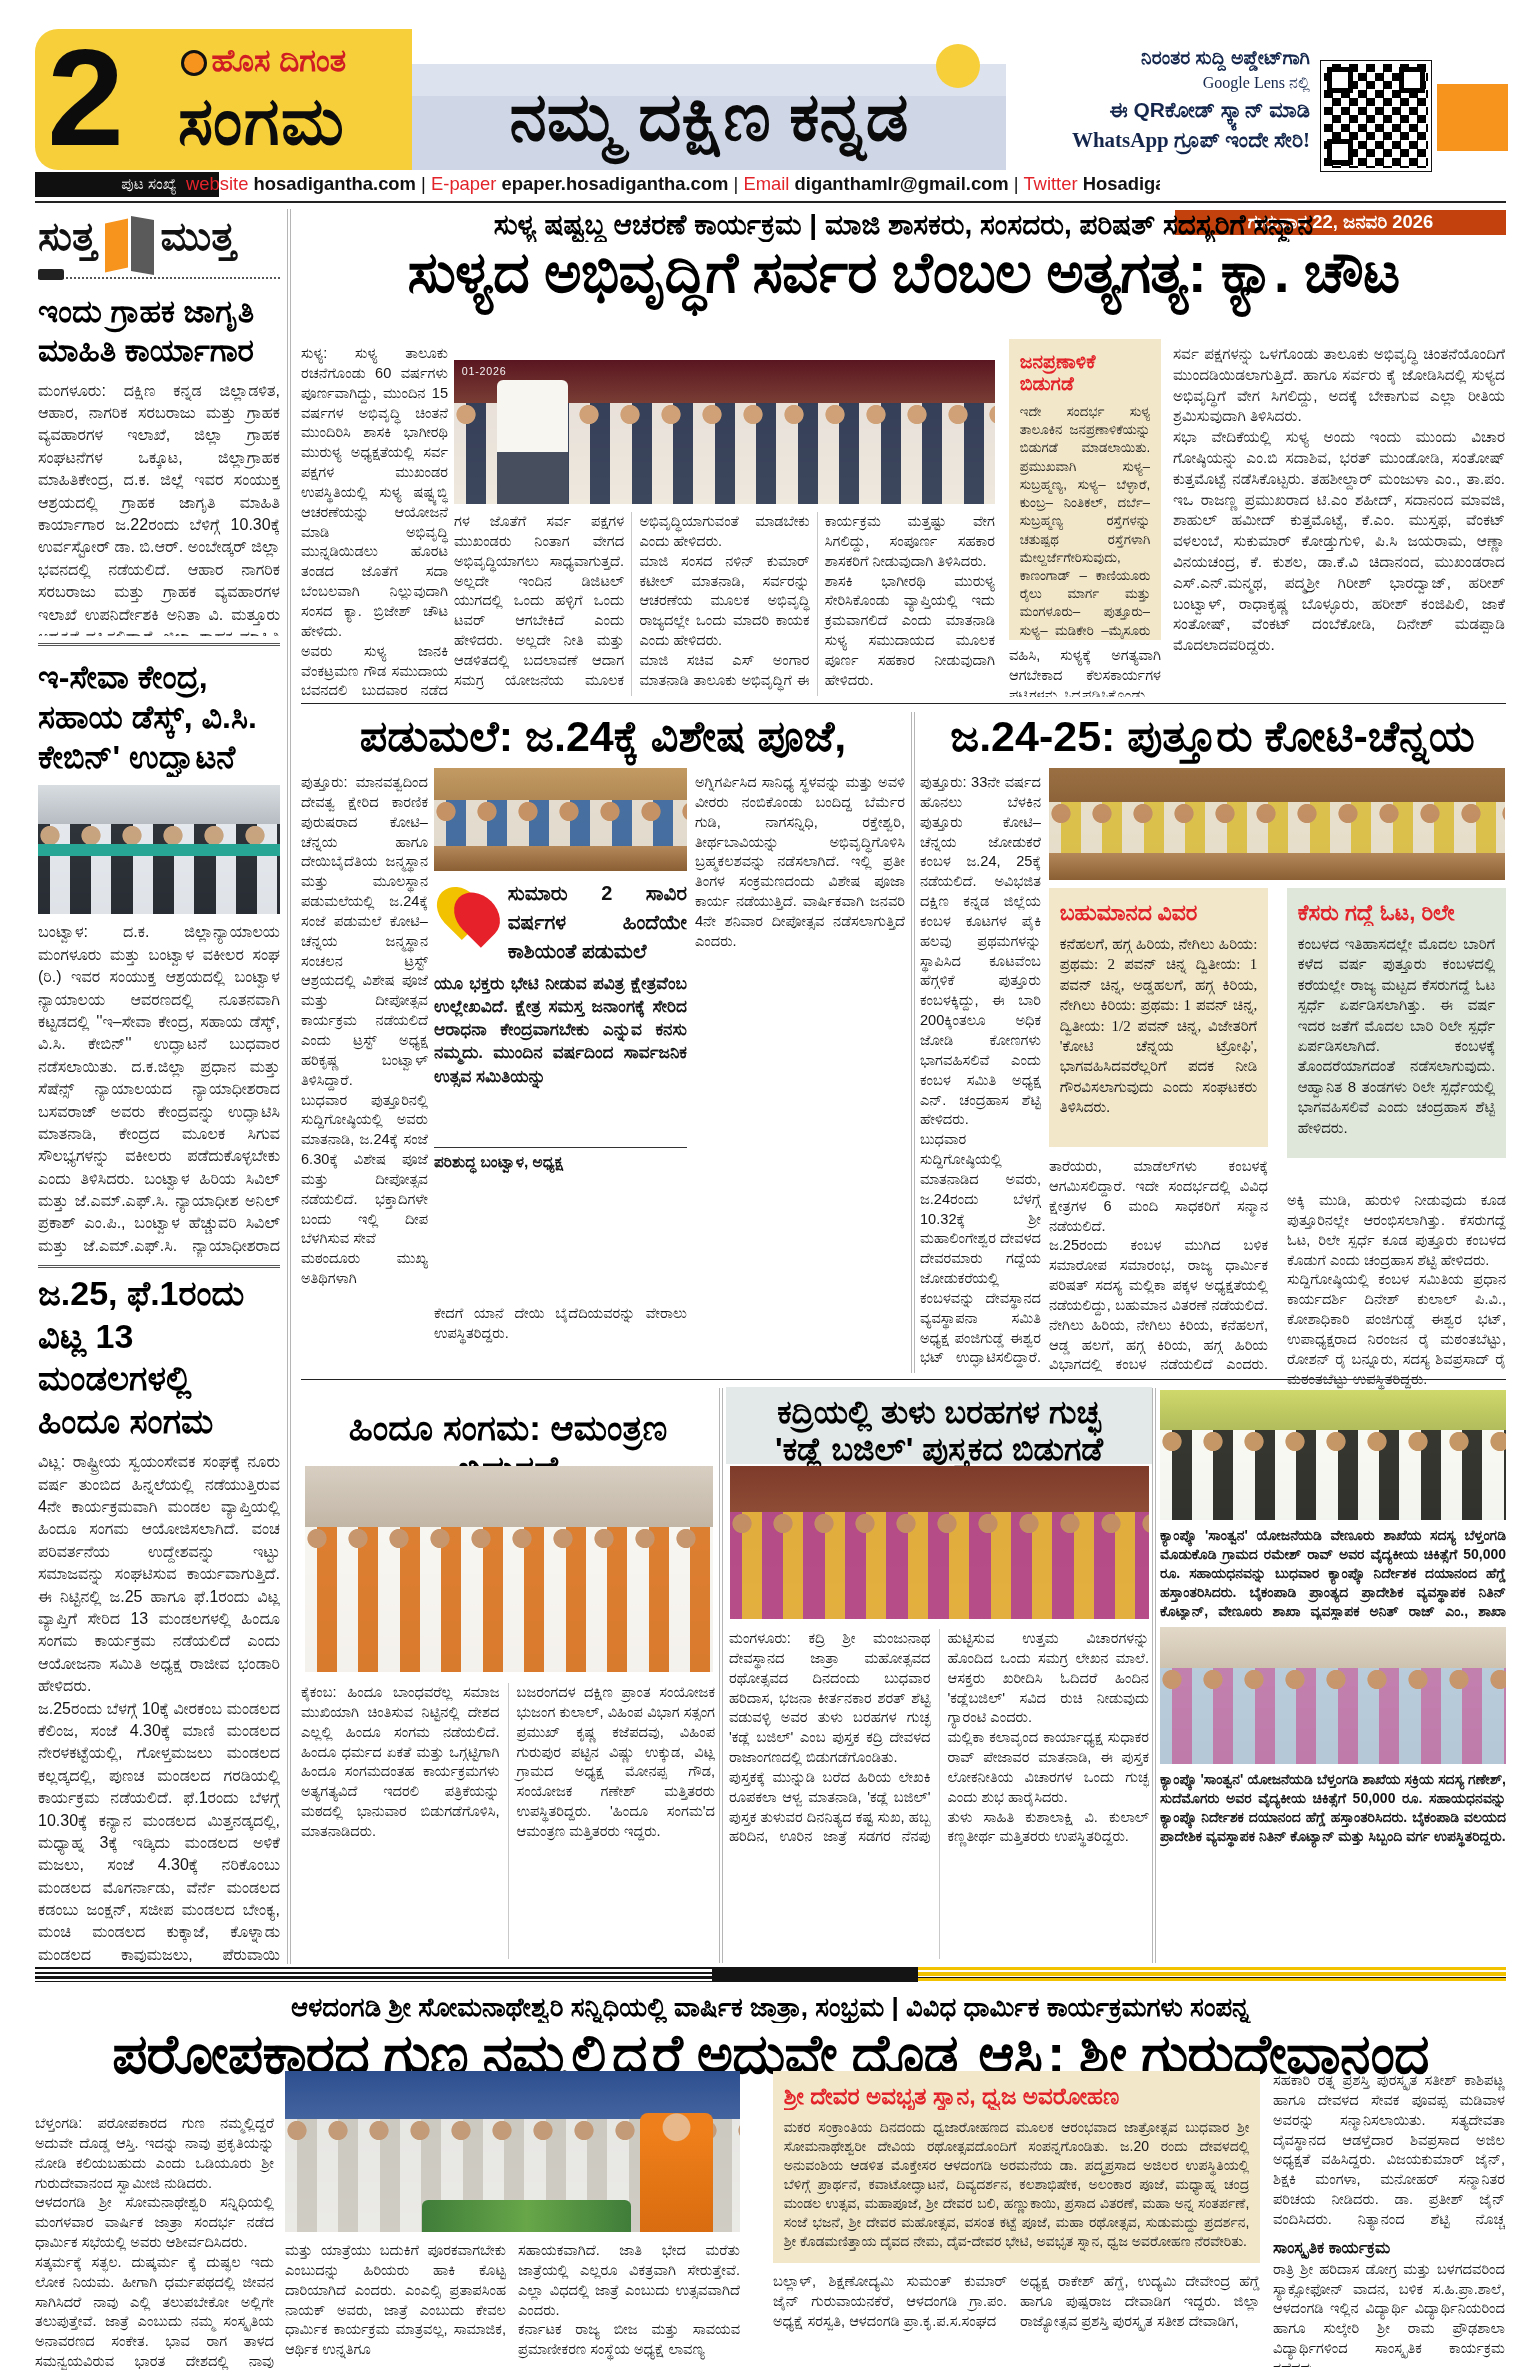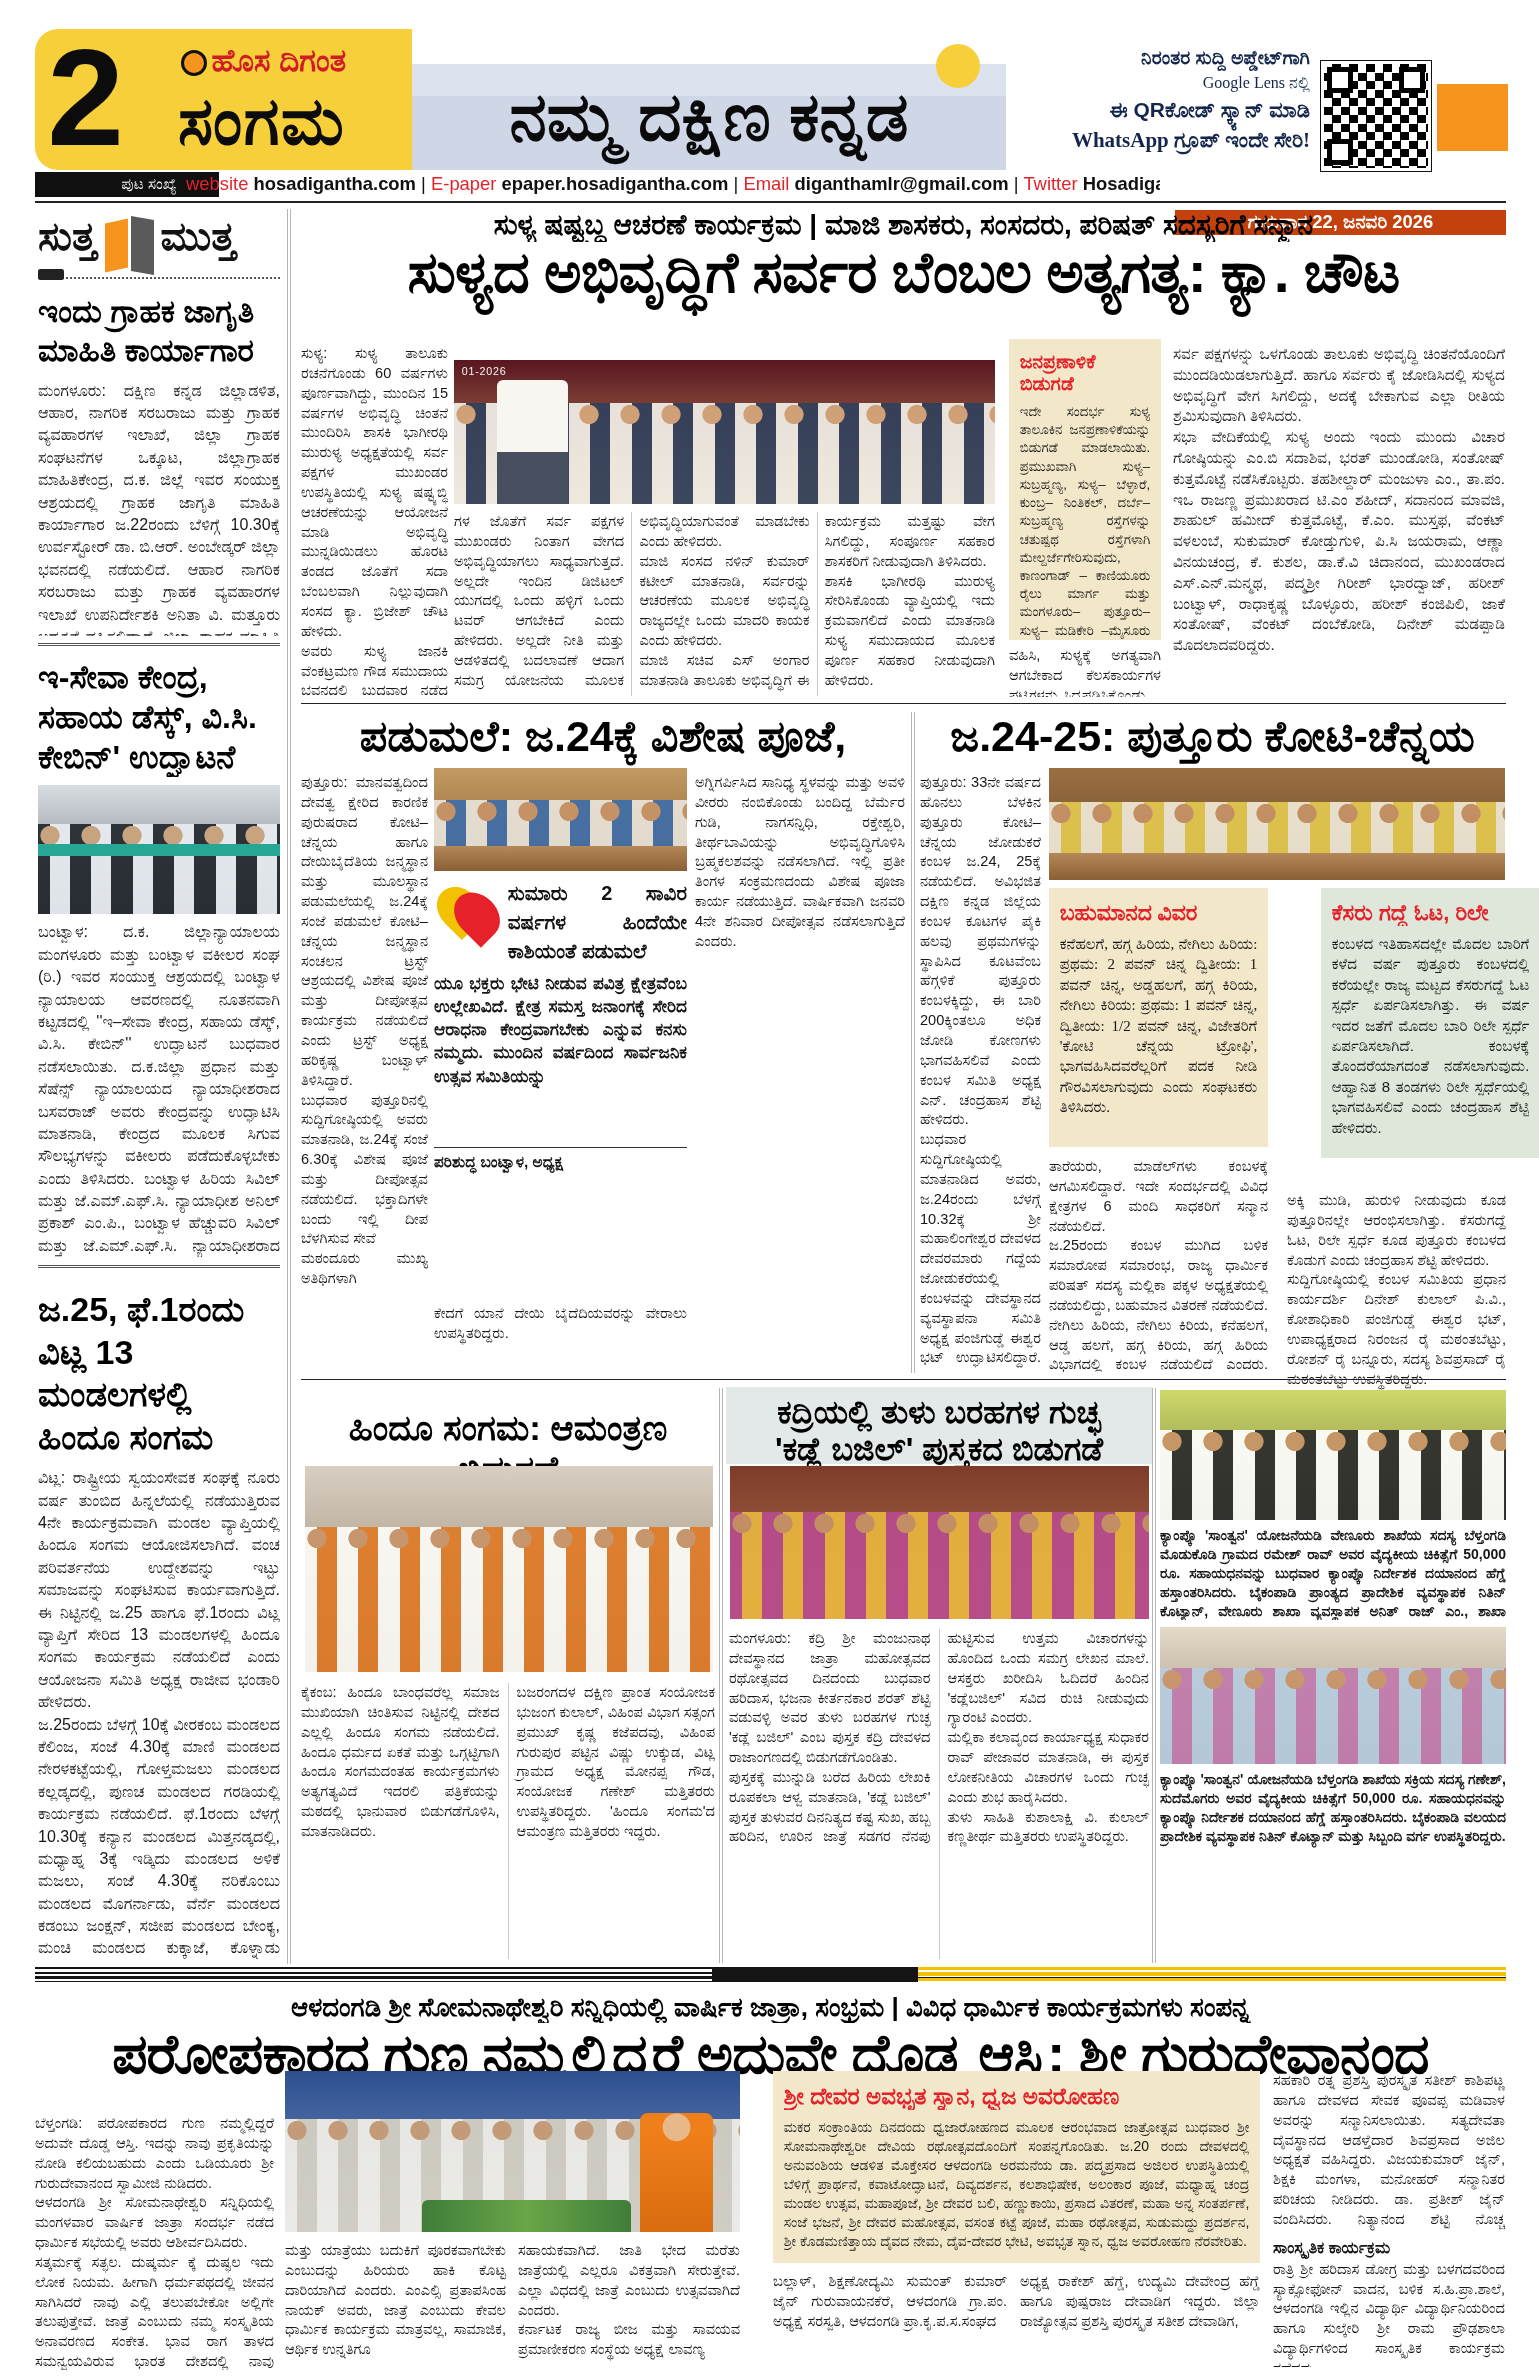--- a/index.html
+++ b/index.html
@@ -8,21 +8,21 @@
   .txt{font-size:14.6px;line-height:1.36;text-align:justify;white-space:pre-line;overflow:hidden;color:#161616;}
   .stxt{font-size:16px;line-height:1.4;}
   .jhead{font-weight:bold;color:#000;overflow:hidden;}
   .center{text-align:center;}
   .cols2{column-count:2;column-gap:17px;column-rule:0.8px solid #c9c9c9;}
   .cols3{column-count:3;column-gap:15.3px;column-rule:0.8px solid #c9c9c9;}
   .vrule{border-left:0.8px solid #b5b5b5;border-right:0.8px solid #b5b5b5;width:1.5px;background:#fff;}
   .hrule{border-top:1.5px solid #222;}
   .box{box-sizing:border-box;padding:12.3px 10.7px;overflow:hidden;}
   .cream{background:#f3e7c9;}
-  .green{background:#dfe7da;margin-left:34px;}
+  .green{background:#dfe7da;}
   .boxtitle{font-weight:bold;font-size:21px;color:#e2232a;margin:0 0 7.7px 0;overflow:hidden;}
   
   .ph{position:absolute;overflow:hidden;background:linear-gradient(180deg,var(--b1),var(--b2));}
   .ph::after{content:"";position:absolute;left:-9.2px;right:-9.2px;bottom:-3.1px;height:72%;
     background-image:radial-gradient(circle at 21px 11.5px,var(--skin,#cfa075) 9.2px,rgba(0,0,0,0) 10px),
     repeating-linear-gradient(90deg,var(--s1,#eeeae0) 0 21px,var(--s2,#3c4a66) 21px 41px);
     background-size:41px 100%,83px 100%;opacity:.92;}
   .desk{position:absolute;left:0;right:0;bottom:0;height:24%;background:linear-gradient(180deg,#b5885a,#8a5f33);z-index:3;}
   .ribbon{position:absolute;left:0;right:0;top:46%;height:9%;background:#27a695;z-index:4;}
   .phtag{position:absolute;top:4.6px;left:7.7px;color:#f5f5f5;font-size:10.7px;z-index:5;letter-spacing:0.8px;}
@@ -114,21 +114,21 @@
     </div>
     <div class="jhead" style="font-size:31px;line-height:1.25;margin-top:12.3px;">ಇಂದು ಗ್ರಾಹಕ ಜಾಗೃತಿ ಮಾಹಿತಿ ಕಾರ್ಯಾಗಾರ</div>
     <div class="txt stxt" style="height:256px;margin-top:9.2px;">ಮಂಗಳೂರು: ದಕ್ಷಿಣ ಕನ್ನಡ ಜಿಲ್ಲಾಡಳಿತ, ಆಹಾರ, ನಾಗರಿಕ ಸರಬರಾಜು ಮತ್ತು ಗ್ರಾಹಕ ವ್ಯವಹಾರಗಳ ಇಲಾಖೆ, ಜಿಲ್ಲಾ ಗ್ರಾಹಕ ಸಂಘಟನೆಗಳ ಒಕ್ಕೂಟ, ಜಿಲ್ಲಾಗ್ರಾಹಕ ಮಾಹಿತಿಕೇಂದ್ರ, ದ.ಕ. ಜಿಲ್ಲೆ ಇವರ ಸಂಯುಕ್ತ ಆಶ್ರಯದಲ್ಲಿ ಗ್ರಾಹಕ ಜಾಗೃತಿ ಮಾಹಿತಿ ಕಾರ್ಯಾಗಾರ ಜ.22ರಂದು ಬೆಳಿಗ್ಗೆ 10.30ಕ್ಕೆ ಉರ್ವಸ್ಟೋರ್ ಡಾ. ಬಿ.ಆರ್. ಅಂಬೇಡ್ಕರ್ ಜಿಲ್ಲಾ ಭವನದಲ್ಲಿ ನಡೆಯಲಿದೆ. ಆಹಾರ ನಾಗರಿಕ ಸರಬರಾಜು ಮತ್ತು ಗ್ರಾಹಕ ವ್ಯವಹಾರಗಳ ಇಲಾಖೆ ಉಪನಿರ್ದೇಶಕಿ ಅನಿತಾ ವಿ. ಮತ್ತೂರು ಅಧ್ಯಕ್ಷತೆ ವಹಿಸಲಿದ್ದಾರೆ. ಜಿಲ್ಲಾ ಗ್ರಾಹಕ ಮಾಹಿತಿ ಕೇಂದ್ರದ ಗೌರವಾಧ್ಯಕ್ಷ ಎಂ.ಜೆ. ಸಾಲ್ಯಾನ್ ಮುಖ್ಯ ಭಾಷಣಗಾರರಾಗಿ ಆಗಮಿಸಲಿದ್ದಾರೆ ಎಂದು ಪ್ರಕಟಣೆಯಲ್ಲಿ ತಿಳಿಸಲಾಗಿದೆ.</div>
 
     <div class="jhead" style="font-size:32px;line-height:1.25;border-top:3.1px double #555;padding-top:10.7px;margin-top:7.7px;">ಇ-ಸೇವಾ ಕೇಂದ್ರ, ಸಹಾಯ ಡೆಸ್ಕ್, ವಿ.ಸಿ. ಕೇಬಿನ್' ಉದ್ಘಾಟನೆ</div>
     <div class="ph" style="position:relative;width:242px;height:129px;margin-top:7.7px;--b1:#d8dde2;--b2:#6a7078;--skin:#caa27a;--s1:#23282f;--s2:#e9edf2;">
       <span class="ribbon"></span>
     </div>
     <div class="txt stxt" style="height:336px;margin-top:7.7px;">ಬಂಟ್ವಾಳ: ದ.ಕ. ಜಿಲ್ಲಾನ್ಯಾಯಾಲಯ ಮಂಗಳೂರು ಮತ್ತು ಬಂಟ್ವಾಳ ವಕೀಲರ ಸಂಘ (ರಿ.) ಇವರ ಸಂಯುಕ್ತ ಆಶ್ರಯದಲ್ಲಿ ಬಂಟ್ವಾಳ ನ್ಯಾಯಾಲಯ ಆವರಣದಲ್ಲಿ ನೂತನವಾಗಿ ಕಟ್ಟಡದಲ್ಲಿ ''ಇ–ಸೇವಾ ಕೇಂದ್ರ, ಸಹಾಯ ಡೆಸ್ಕ್, ವಿ.ಸಿ. ಕೇಬಿನ್'' ಉದ್ಘಾಟನೆ ಬುಧವಾರ ನಡೆಸಲಾಯಿತು. ದ.ಕ.ಜಿಲ್ಲಾ ಪ್ರಧಾನ ಮತ್ತು ಸೆಷೆನ್ಸ್ ನ್ಯಾಯಾಲಯದ ನ್ಯಾಯಾಧೀಶರಾದ ಬಸವರಾಜ್ ಅವರು ಕೇಂದ್ರವನ್ನು ಉದ್ಘಾಟಿಸಿ ಮಾತನಾಡಿ, ಕೇಂದ್ರದ ಮೂಲಕ ಸಿಗುವ ಸೌಲಭ್ಯಗಳನ್ನು ವಕೀಲರು ಪಡೆದುಕೊಳ್ಳಬೇಕು ಎಂದು ತಿಳಿಸಿದರು. ಬಂಟ್ವಾಳ ಹಿರಿಯ ಸಿವಿಲ್ ಮತ್ತು ಜೆ.ಎಮ್.ಎಫ್.ಸಿ. ನ್ಯಾಯಾಧೀಶ ಅನಿಲ್ ಪ್ರಕಾಶ್ ಎಂ.ಪಿ., ಬಂಟ್ವಾಳ ಹೆಚ್ಚುವರಿ ಸಿವಿಲ್ ಮತ್ತು ಜೆ.ಎಮ್.ಎಫ್.ಸಿ. ನ್ಯಾಯಾಧೀಶರಾದ ರಾಜೇಂದ್ರ ಕೆ.ಎಸ್, ಬಂಟ್ವಾಳ ವಕೀಲರ ಸಂಘದ ಅಧ್ಯಕ್ಷ ರಿಚರ್ಡ್ ಕೋಸ್ತಾ ಎಂ., ಸಂಘದ ಪದಾಧಿಕಾರಿಗಳು, ಸದಸ್ಯರು ಹಾಜರಿದ್ದರು. ಸಂಘದ ಪ್ರಧಾನ ಕಾರ್ಯದರ್ಶಿ ಕೆ. ನರೇಂದ್ರನಾಥ ಭಂಡಾರಿ ಸ್ವಾಗತಿಸಿ, ವಂದಿಸಿದರು.</div>
 
-    <div class="jhead" style="font-size:34px;line-height:1.25;border-top:3.1px double #555;padding-top:20px;margin-top:7.7px;">ಜ.25, ಫೆ.1ರಂದು ವಿಟ್ಲ 13 ಮಂಡಲಗಳಲ್ಲಿ ಹಿಂದೂ ಸಂಗಮ</div>
+    <div class="jhead" style="font-size:34px;line-height:1.25;border-top:3.1px double #555;padding-top:4px;margin-top:7.7px;">ಜ.25, ಫೆ.1ರಂದು ವಿಟ್ಲ 13 ಮಂಡಲಗಳಲ್ಲಿ ಹಿಂದೂ ಸಂಗಮ</div>
     <div class="txt stxt" style="height:644px;margin-top:9.2px;">ವಿಟ್ಲ: ರಾಷ್ಟ್ರೀಯ ಸ್ವಯಂಸೇವಕ ಸಂಘಕ್ಕೆ ನೂರು ವರ್ಷ ತುಂಬಿದ ಹಿನ್ನಲೆಯಲ್ಲಿ ನಡೆಯುತ್ತಿರುವ 4ನೇ ಕಾರ್ಯಕ್ರಮವಾಗಿ ಮಂಡಲ ವ್ಯಾಪ್ತಿಯಲ್ಲಿ ಹಿಂದೂ ಸಂಗಮ ಆಯೋಜಿಸಲಾಗಿದೆ. ವಂಚ ಪರಿವರ್ತನೆಯ ಉದ್ದೇಶವನ್ನು ಇಟ್ಟು ಸಮಾಜವನ್ನು ಸಂಘಟಿಸುವ ಕಾರ್ಯವಾಗುತ್ತಿದೆ. ಈ ನಿಟ್ಟಿನಲ್ಲಿ ಜ.25 ಹಾಗೂ ಫೆ.1ರಂದು ವಿಟ್ಲ ವ್ಯಾಪ್ತಿಗೆ ಸೇರಿದ 13 ಮಂಡಲಗಳಲ್ಲಿ ಹಿಂದೂ ಸಂಗಮ ಕಾರ್ಯಕ್ರಮ ನಡೆಯಲಿದೆ ಎಂದು ಆಯೋಜನಾ ಸಮಿತಿ ಅಧ್ಯಕ್ಷ ರಾಜೀವ ಭಂಡಾರಿ ಹೇಳಿದರು.
 ಜ.25ರಂದು ಬೆಳಗ್ಗೆ 10ಕ್ಕೆ ವೀರಕಂಬ ಮಂಡಲದ ಕೆಲಿಂಜ, ಸಂಜೆ 4.30ಕ್ಕೆ ಮಾಣಿ ಮಂಡಲದ ನೇರಳಕಟ್ಟೆಯಲ್ಲಿ, ಗೋಳ್ತಮಜಲು ಮಂಡಲದ ಕಲ್ಲಡ್ಕದಲ್ಲಿ, ಪುಣಚ ಮಂಡಲದ ಗರಡಿಯಲ್ಲಿ ಕಾರ್ಯಕ್ರಮ ನಡೆಯಲಿದೆ. ಫೆ.1ರಂದು ಬೆಳಗ್ಗೆ 10.30ಕ್ಕೆ ಕನ್ಯಾನ ಮಂಡಲದ ಮಿತ್ತನಡ್ಕದಲ್ಲಿ, ಮಧ್ಯಾಹ್ನ 3ಕ್ಕೆ ಇಡ್ಕಿದು ಮಂಡಲದ ಅಳಿಕೆ ಮಜಲು, ಸಂಜೆ 4.30ಕ್ಕೆ ನರಿಕೊಂಬು ಮಂಡಲದ ಮೊಗರ್ನಾಡು, ವೆರ್ನೆ ಮಂಡಲದ ಕಡಂಬು ಜಂಕ್ಷನ್, ಸಜೀಪ ಮಂಡಲದ ಬೇಂಕ್ಯ, ಮಂಚಿ ಮಂಡಲದ ಕುಕ್ಕಾಜೆ, ಕೊಳ್ನಾಡು ಮಂಡಲದ ಕಾವುಮಜಲು, ಪೆರುವಾಯಿ ಮಂಡಲದ ಮಾಣಿಲ ದೈವದಗುಡ್ಡೆ, ವಿಟ್ಲ ಕಸಬಾ ಗ್ರಾಮದಲ್ಲಿ ರಥದ ಗದ್ದೆಯಲಿ ಕಾರ್ಯಕ್ರಮಗಳು ನಡೆಯಲಿವೆ</div>
   </div>
   <div class="abs vrule" style="left:287px;top:209px;height:1755px;"></div>
 
   <div class="abs jhead center" style="left:301px;top:209px;width:1205px;font-size:28px;">ಸುಳ್ಯ ಷಷ್ಟ್ಯಬ್ಧ ಆಚರಣೆ ಕಾರ್ಯಕ್ರಮ | ಮಾಜಿ ಶಾಸಕರು, ಸಂಸದರು, ಪರಿಷತ್ ಸದಸ್ಯರಿಗೆ ಸನ್ಮಾನ</div>
   <div class="abs jhead center" style="left:301px;top:239px;width:1205px;height:90px;font-size:57px;letter-spacing:-0.8px;">ಸುಳ್ಯದ ಅಭಿವೃದ್ಧಿಗೆ ಸರ್ವರ ಬೆಂಬಲ ಅತ್ಯಗತ್ಯ: ಕ್ಯಾ. ಚೌಟ</div>
 
   <div class="abs txt" style="left:301px;top:344px;width:147px;height:351px;">ಸುಳ್ಯ: ಸುಳ್ಯ ತಾಲೂಕು ರಚನೆಗೊಂಡು 60 ವರ್ಷಗಳು ಪೂರ್ಣವಾಗಿದ್ದು, ಮುಂದಿನ 15 ವರ್ಷಗಳ ಅಭಿವೃದ್ಧಿ ಚಿಂತನೆ ಮುಂದಿರಿಸಿ ಶಾಸಕಿ ಭಾಗೀರಥಿ ಮುರುಳ್ಯ ಅಧ್ಯಕ್ಷತೆಯಲ್ಲಿ ಸರ್ವ ಪಕ್ಷಗಳ ಮುಖಂಡರ ಉಪಸ್ಥಿತಿಯಲ್ಲಿ ಸುಳ್ಯ ಷಷ್ಟ್ಯಬ್ಧಿ ಆಚರಣೆಯನ್ನು ಆಯೋಜನೆ ಮಾಡಿ ಅಭಿವೃದ್ಧಿ ಮುನ್ನಡಿಯಿಡಲು ಹೊರಟ ತಂಡದ ಜೊತೆಗೆ ಸದಾ ಬೆಂಬಲವಾಗಿ ನಿಲ್ಲುವುದಾಗಿ ಸಂಸದ ಕ್ಯಾ. ಬ್ರಿಜೇಶ್ ಚೌಟ ಹೇಳಿದು.
 ಅವರು ಸುಳ್ಯ ಜಾನಕಿ ವೆಂಕಟ್ರಮಣ ಗೌಡ ಸಮುದಾಯ ಭವನದಲ್ಲಿ ಬುಧವಾರ ನಡೆದ ಸುಳ್ಯ ಷಷ್ಟ್ಯಬ್ಧ ಆಚರಣೆ ಕಾರ್ಯಕ್ರಮದಲ್ಲಿ ಮಾಜಿ ಸಂಸದರು ಮಾಜಿ ಶಾಸಕರು ಮತ್ತು ಮಾಜಿ ಪರಿಷತ್ ಸದಸ್ಯರು ಹಾಗೂ ತಾಲೂಕು ರಚನೆ ಶ್ರಮಿಸಿದ ಕುಟುಂಬದ ಸದಸ್ಯರುಗಳನ್ನು ಸನ್ಮಾನಿಸಿ ಮಾತನಾಡಿದರು.

